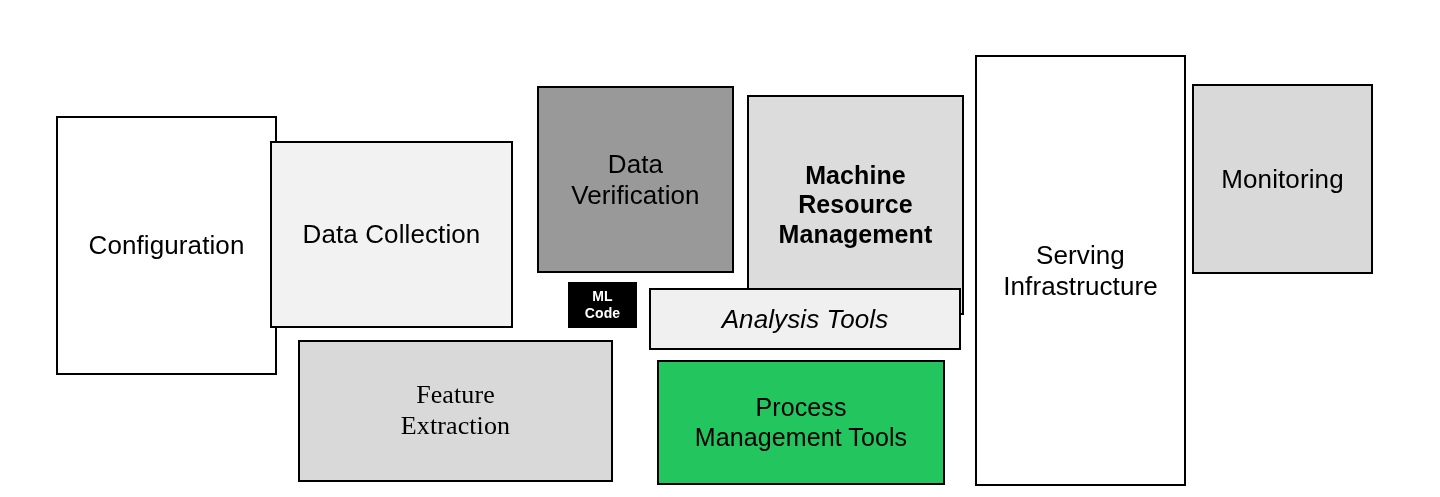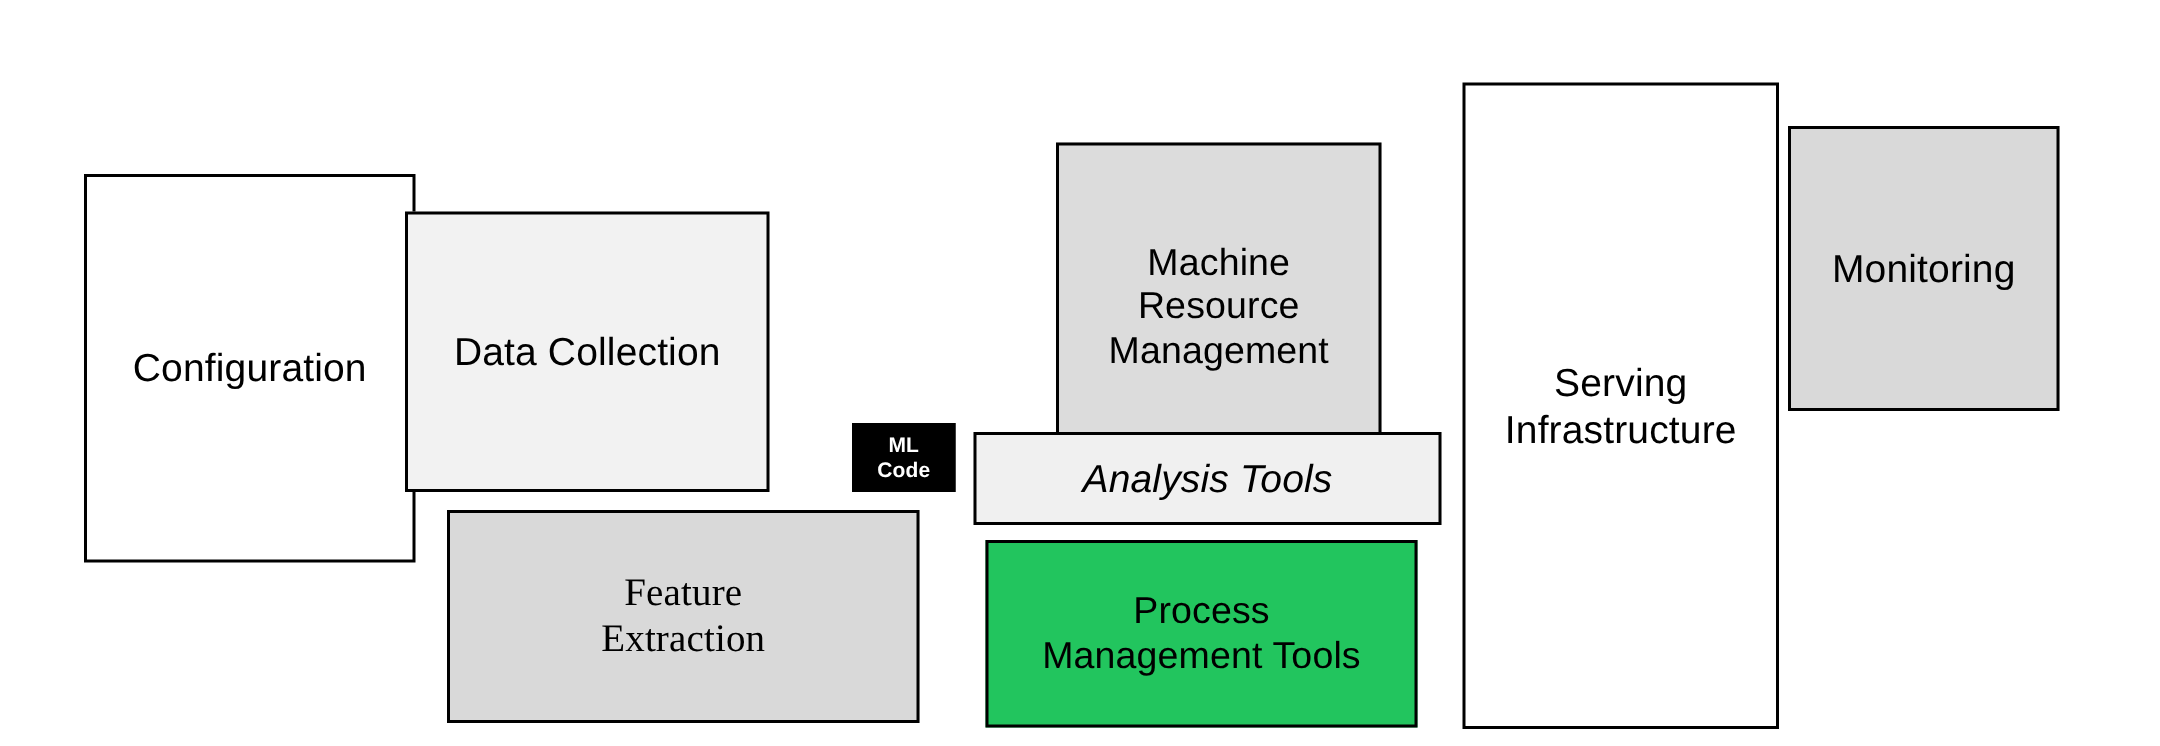--- a/index.html
+++ b/index.html
@@ -44,39 +44,43 @@
   .size-lg { font-size: 26px; }
   .size-md { font-size: 25px; }
   .size-xs { font-size: 14px; font-weight: bold; }
 
   
   #node-configuration      { left: 56px;   top: 116px; width: 221px; height: 259px; }
   #node-data-collection    { left: 270px;  top: 141px; width: 243px; height: 187px; }
   #node-data-verification  { left: 537px;  top: 86px;  width: 197px; height: 187px; }
   #node-ml-code            { left: 568px;  top: 282px; width: 69px;  height: 46px;  }
   #node-feature-extraction { left: 298px;  top: 340px; width: 315px; height: 142px; font-family: Liberation Serif, serif; }
-  #node-machine-resource-management { left: 704px; top: 95px; width: 217px; height: 220px; }
+  #node-machine-resource-management { left: 747px; top: 95px; width: 217px; height: 220px; font-weight: bold; }
   #node-analysis-tools     { left: 649px;  top: 288px; width: 312px; height: 62px; font-style: italic;  }
   #node-process-management-tools { left: 657px; top: 360px; width: 288px; height: 125px; }
   #node-serving-infrastructure { left: 975px; top: 55px; width: 211px; height: 431px; }
   #node-monitoring         { left: 1192px; top: 84px;  width: 181px; height: 190px; }
 </style>
 </head>
 <body>
 
 <div id="diagram">
 
   <div class="node size-lg" id="node-configuration" style="background: rgb(255, 255, 255);">
     <span class="node-label">Configuration</span>
   </div>
 
   <div class="node size-lg" id="node-data-collection" style="background: rgb(242, 242, 242);">
     <span class="node-label">Data Collection</span>
   </div>
 
+  <div class="node size-lg" id="node-data-verification" style="background: rgb(153, 153, 153);">
+    <span class="node-label">Data
+Verification</span>
+  </div>
 
   <div class="node size-xs" id="node-ml-code" style="background: rgb(0, 0, 0); color: rgb(255, 255, 255);">
     <span class="node-label">ML
 Code</span>
   </div>
 
   <div class="node size-lg" id="node-feature-extraction" style="background: rgb(217, 217, 217);">
     <span class="node-label">Feature
 Extraction</span>
   </div>

